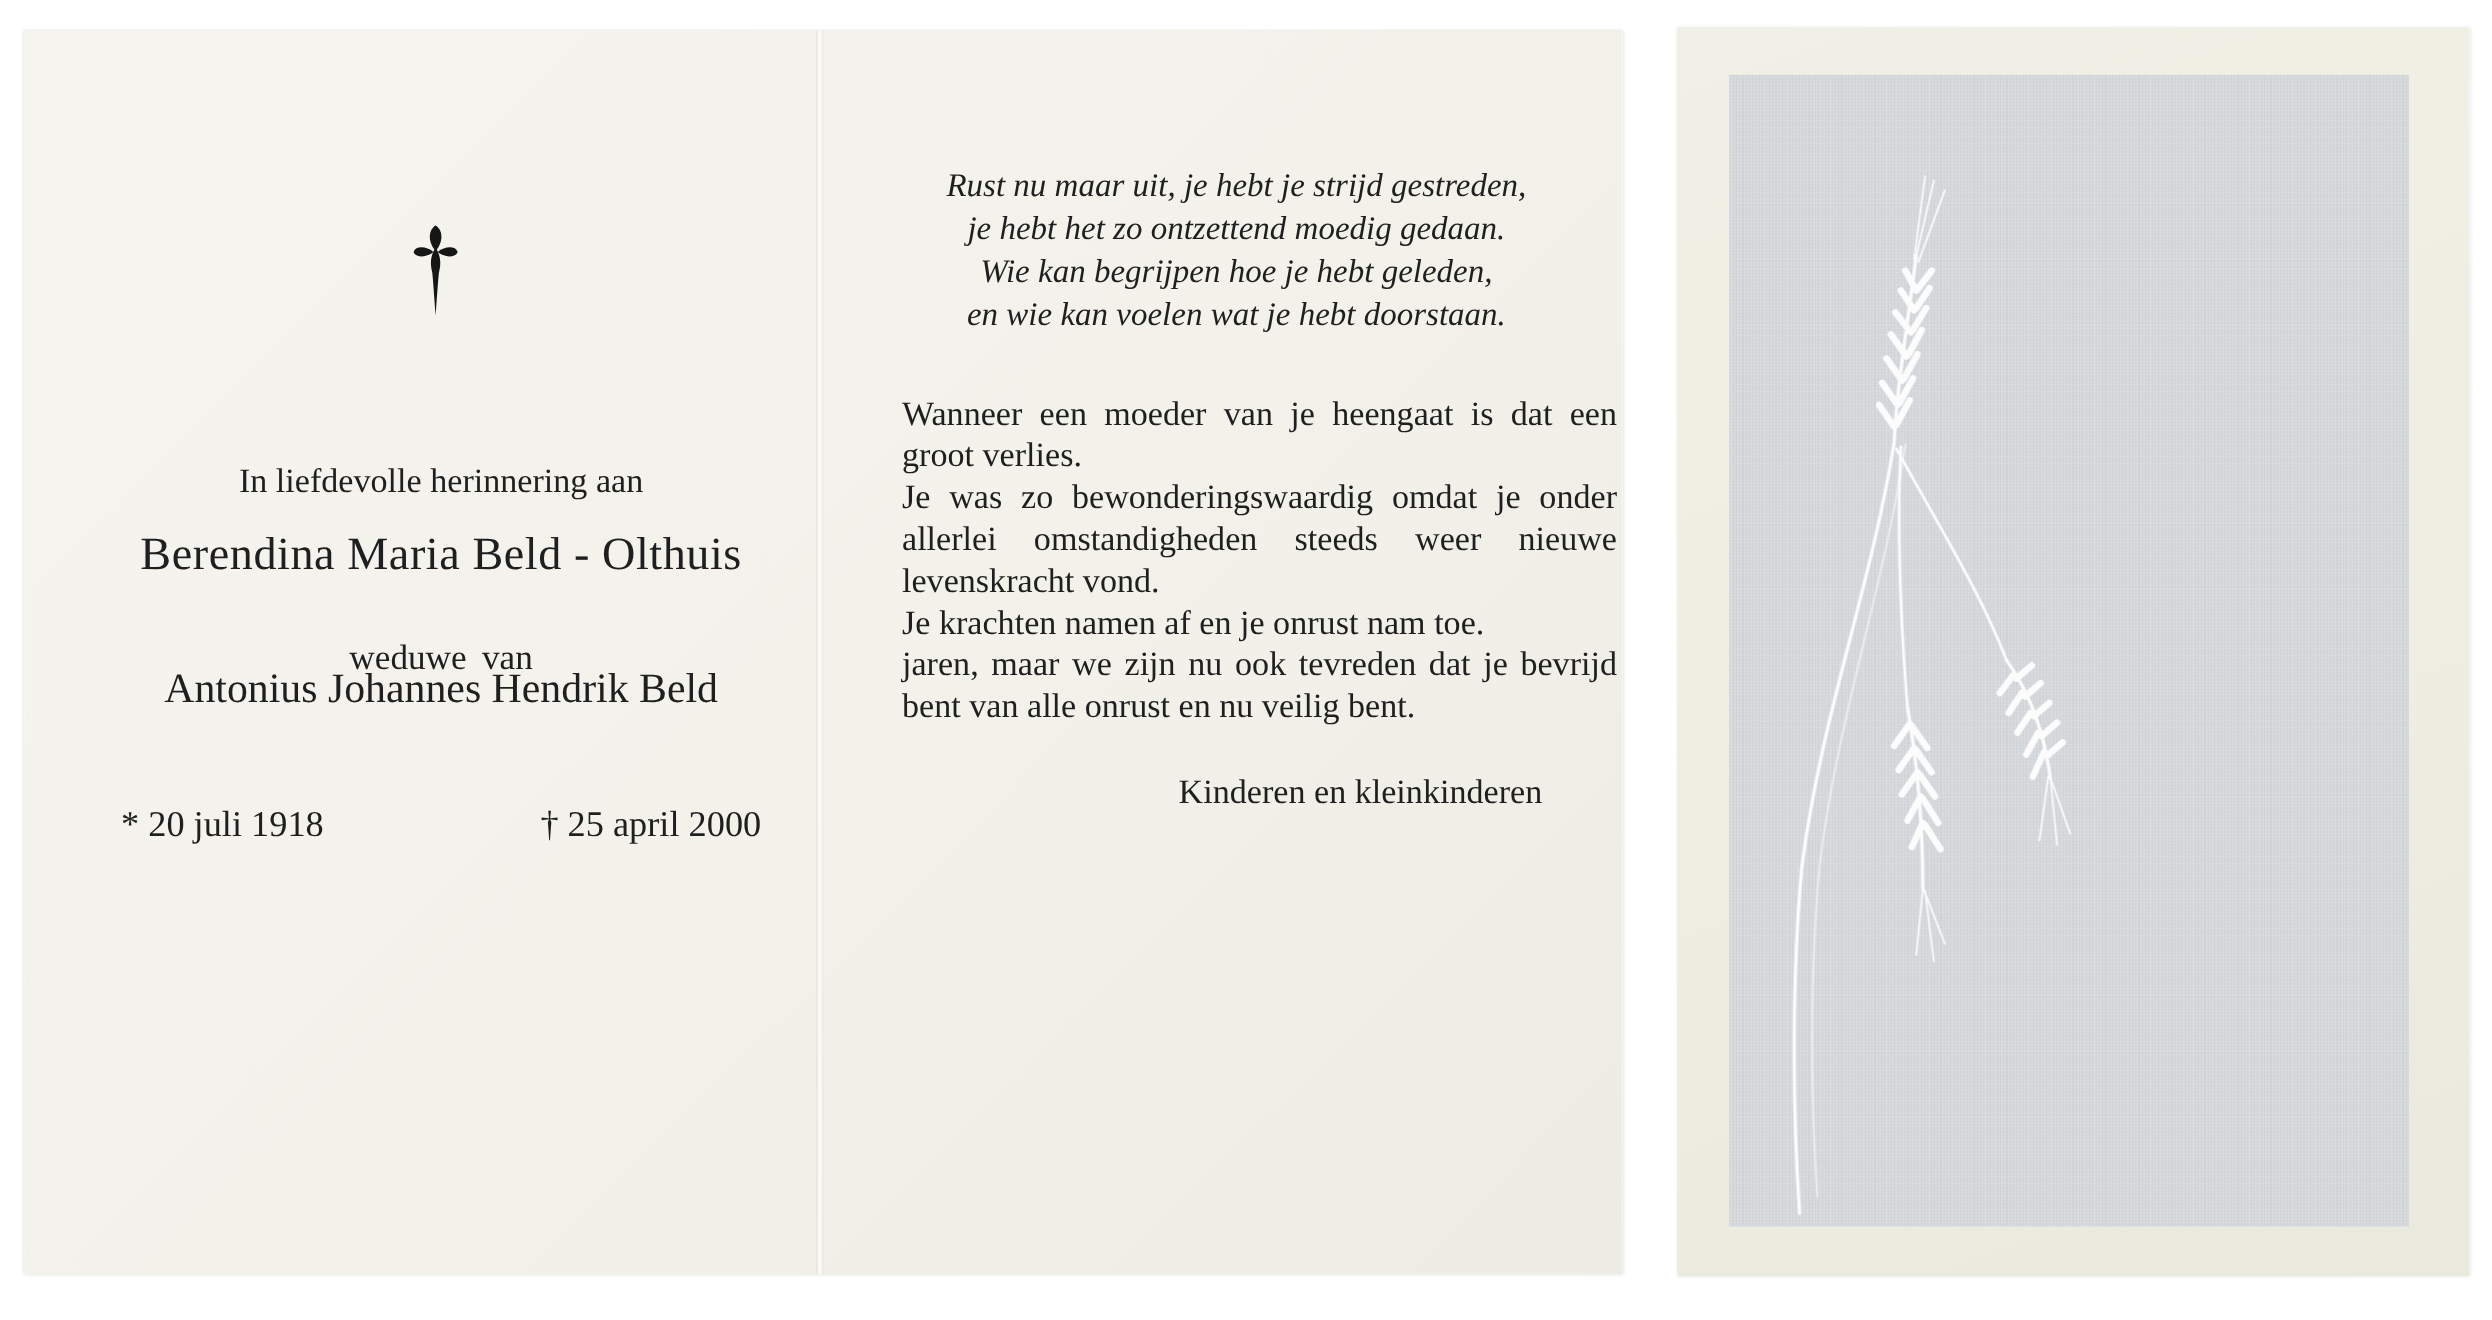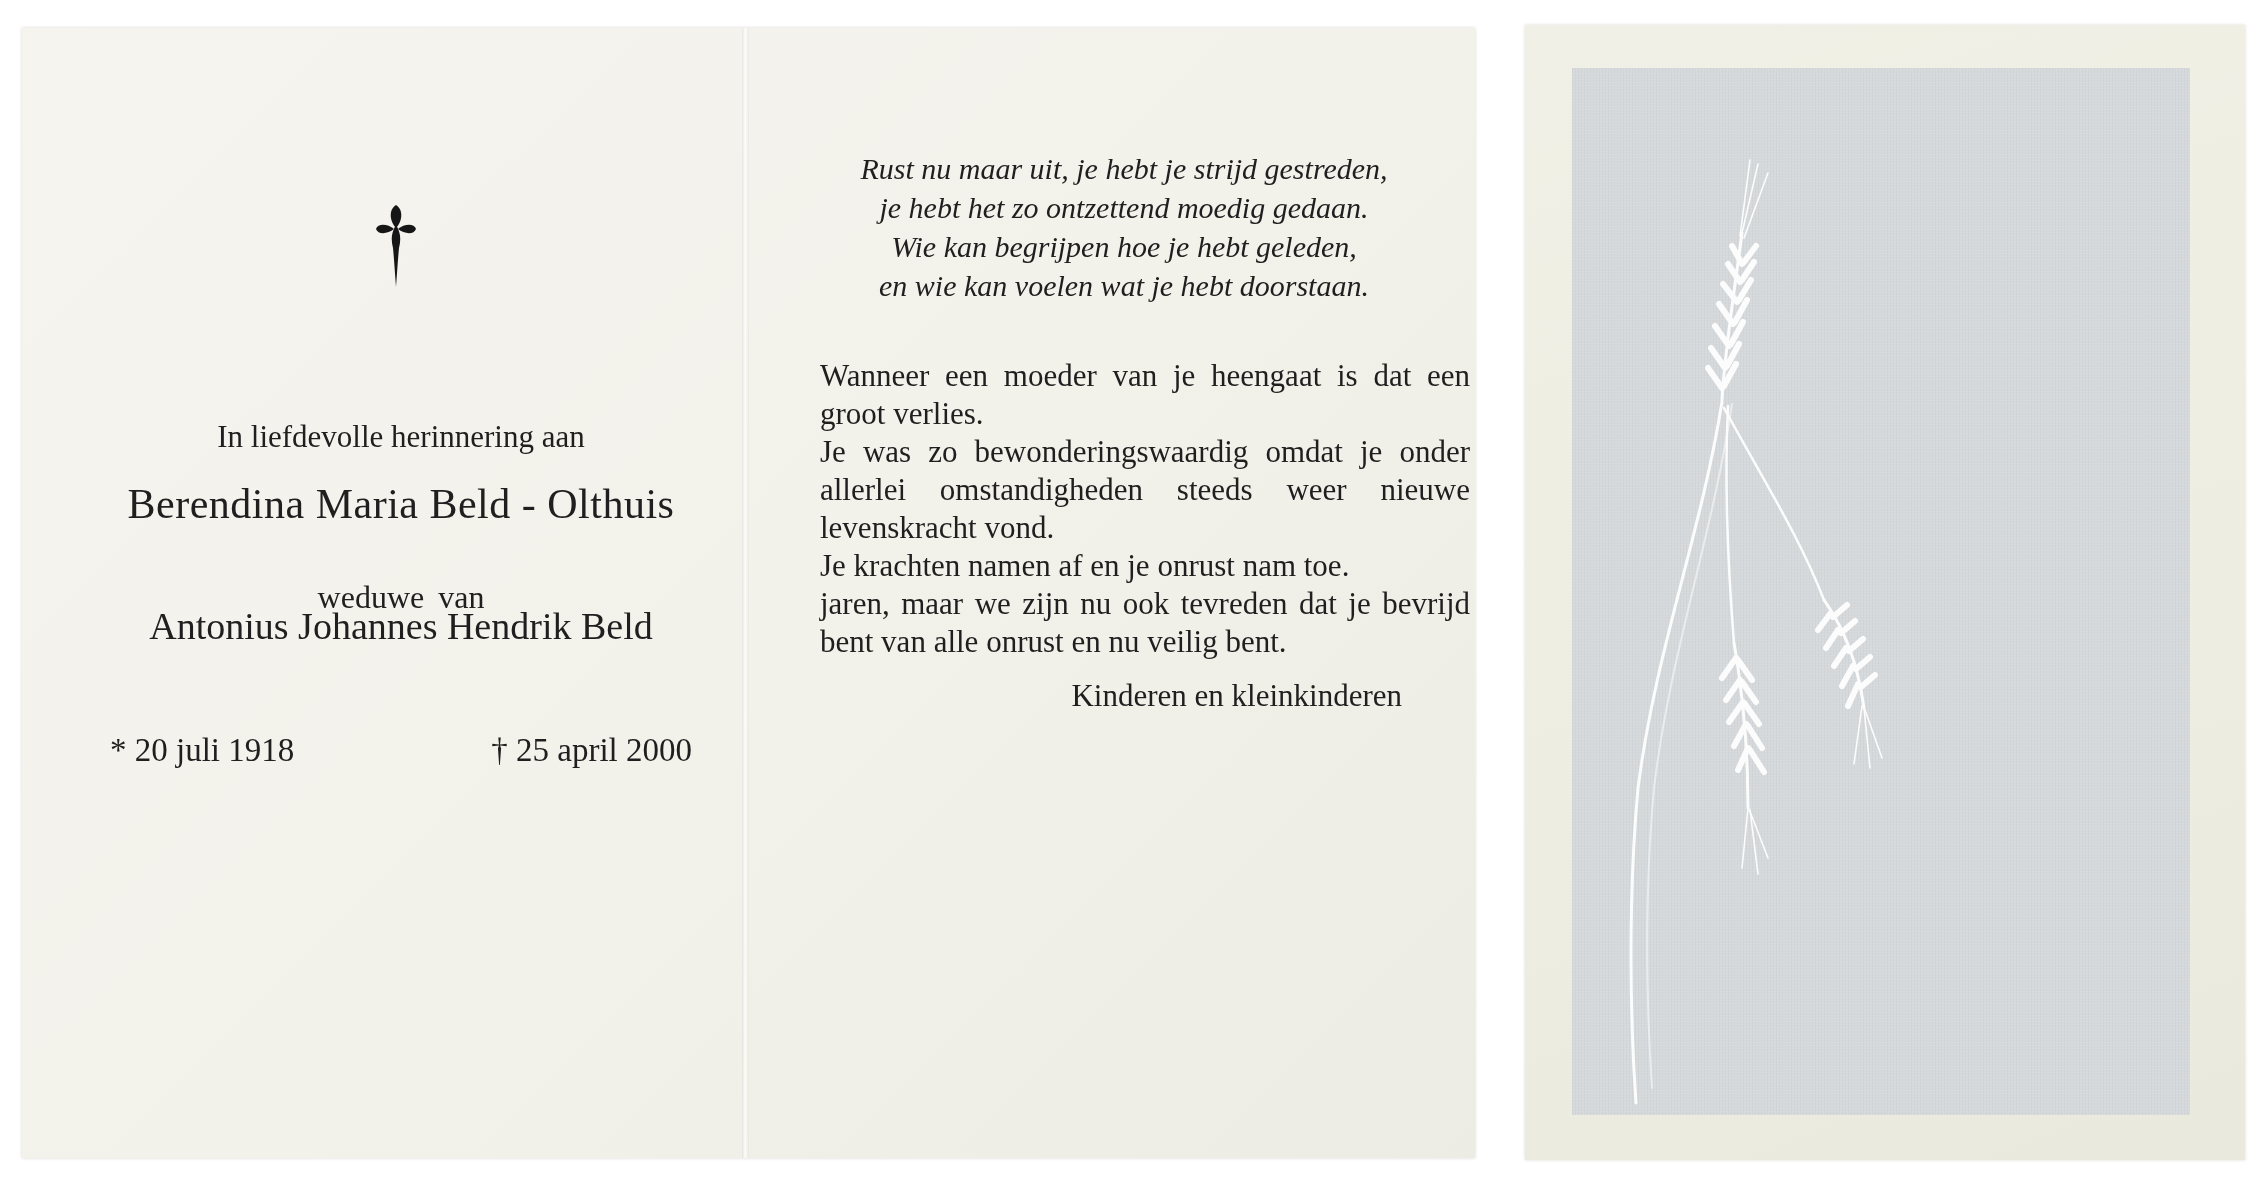--- a/index.html
+++ b/index.html
@@ -23,21 +23,21 @@
   .dates{top:704px;font-size:33px;display:flex;justify-content:space-between;text-align:left;}
 
   
   .poem{position:absolute;left:813px;top:121px;width:578px;text-align:center;
         font-style:italic;font-size:30px;line-height:39px;font-family:Liberation Serif, serif;}
   .mid-col{position:absolute;left:798px;top:329px;width:650px;font-size:31px;line-height:38px;}
   .par{margin:0;}
   .line{white-space:normal;}
   .jl{text-align:justify;text-align-last:justify;}
   .thanks{margin-top:64px;}
-  .signature{margin-top:16px;text-align:right;padding-right:68px;font-size:31px;}
+  .signature{margin-top:40px;text-align:right;padding-right:68px;font-size:31px;}
 
   
   .card-back{position:absolute;left:1525px;top:25px;width:720px;height:1135px;
              background:linear-gradient(160deg,#f1f0e6 0%,#eeede2 60%,#eae9dd 100%);
              box-shadow:0 0 3px rgba(90,90,75,.22);}
   .gray-panel{position:absolute;left:47px;top:43px;width:618px;height:1047px;background:#d6d9db;
               background-image:
                 repeating-linear-gradient(0deg,rgba(255,255,255,.07) 0 1px,transparent 1px 3px),
                 repeating-linear-gradient(90deg,rgba(110,120,130,.06) 0 1px,transparent 1px 3px);}
   .wheat{position:absolute;left:0;top:0;width:100%;height:100%;}

